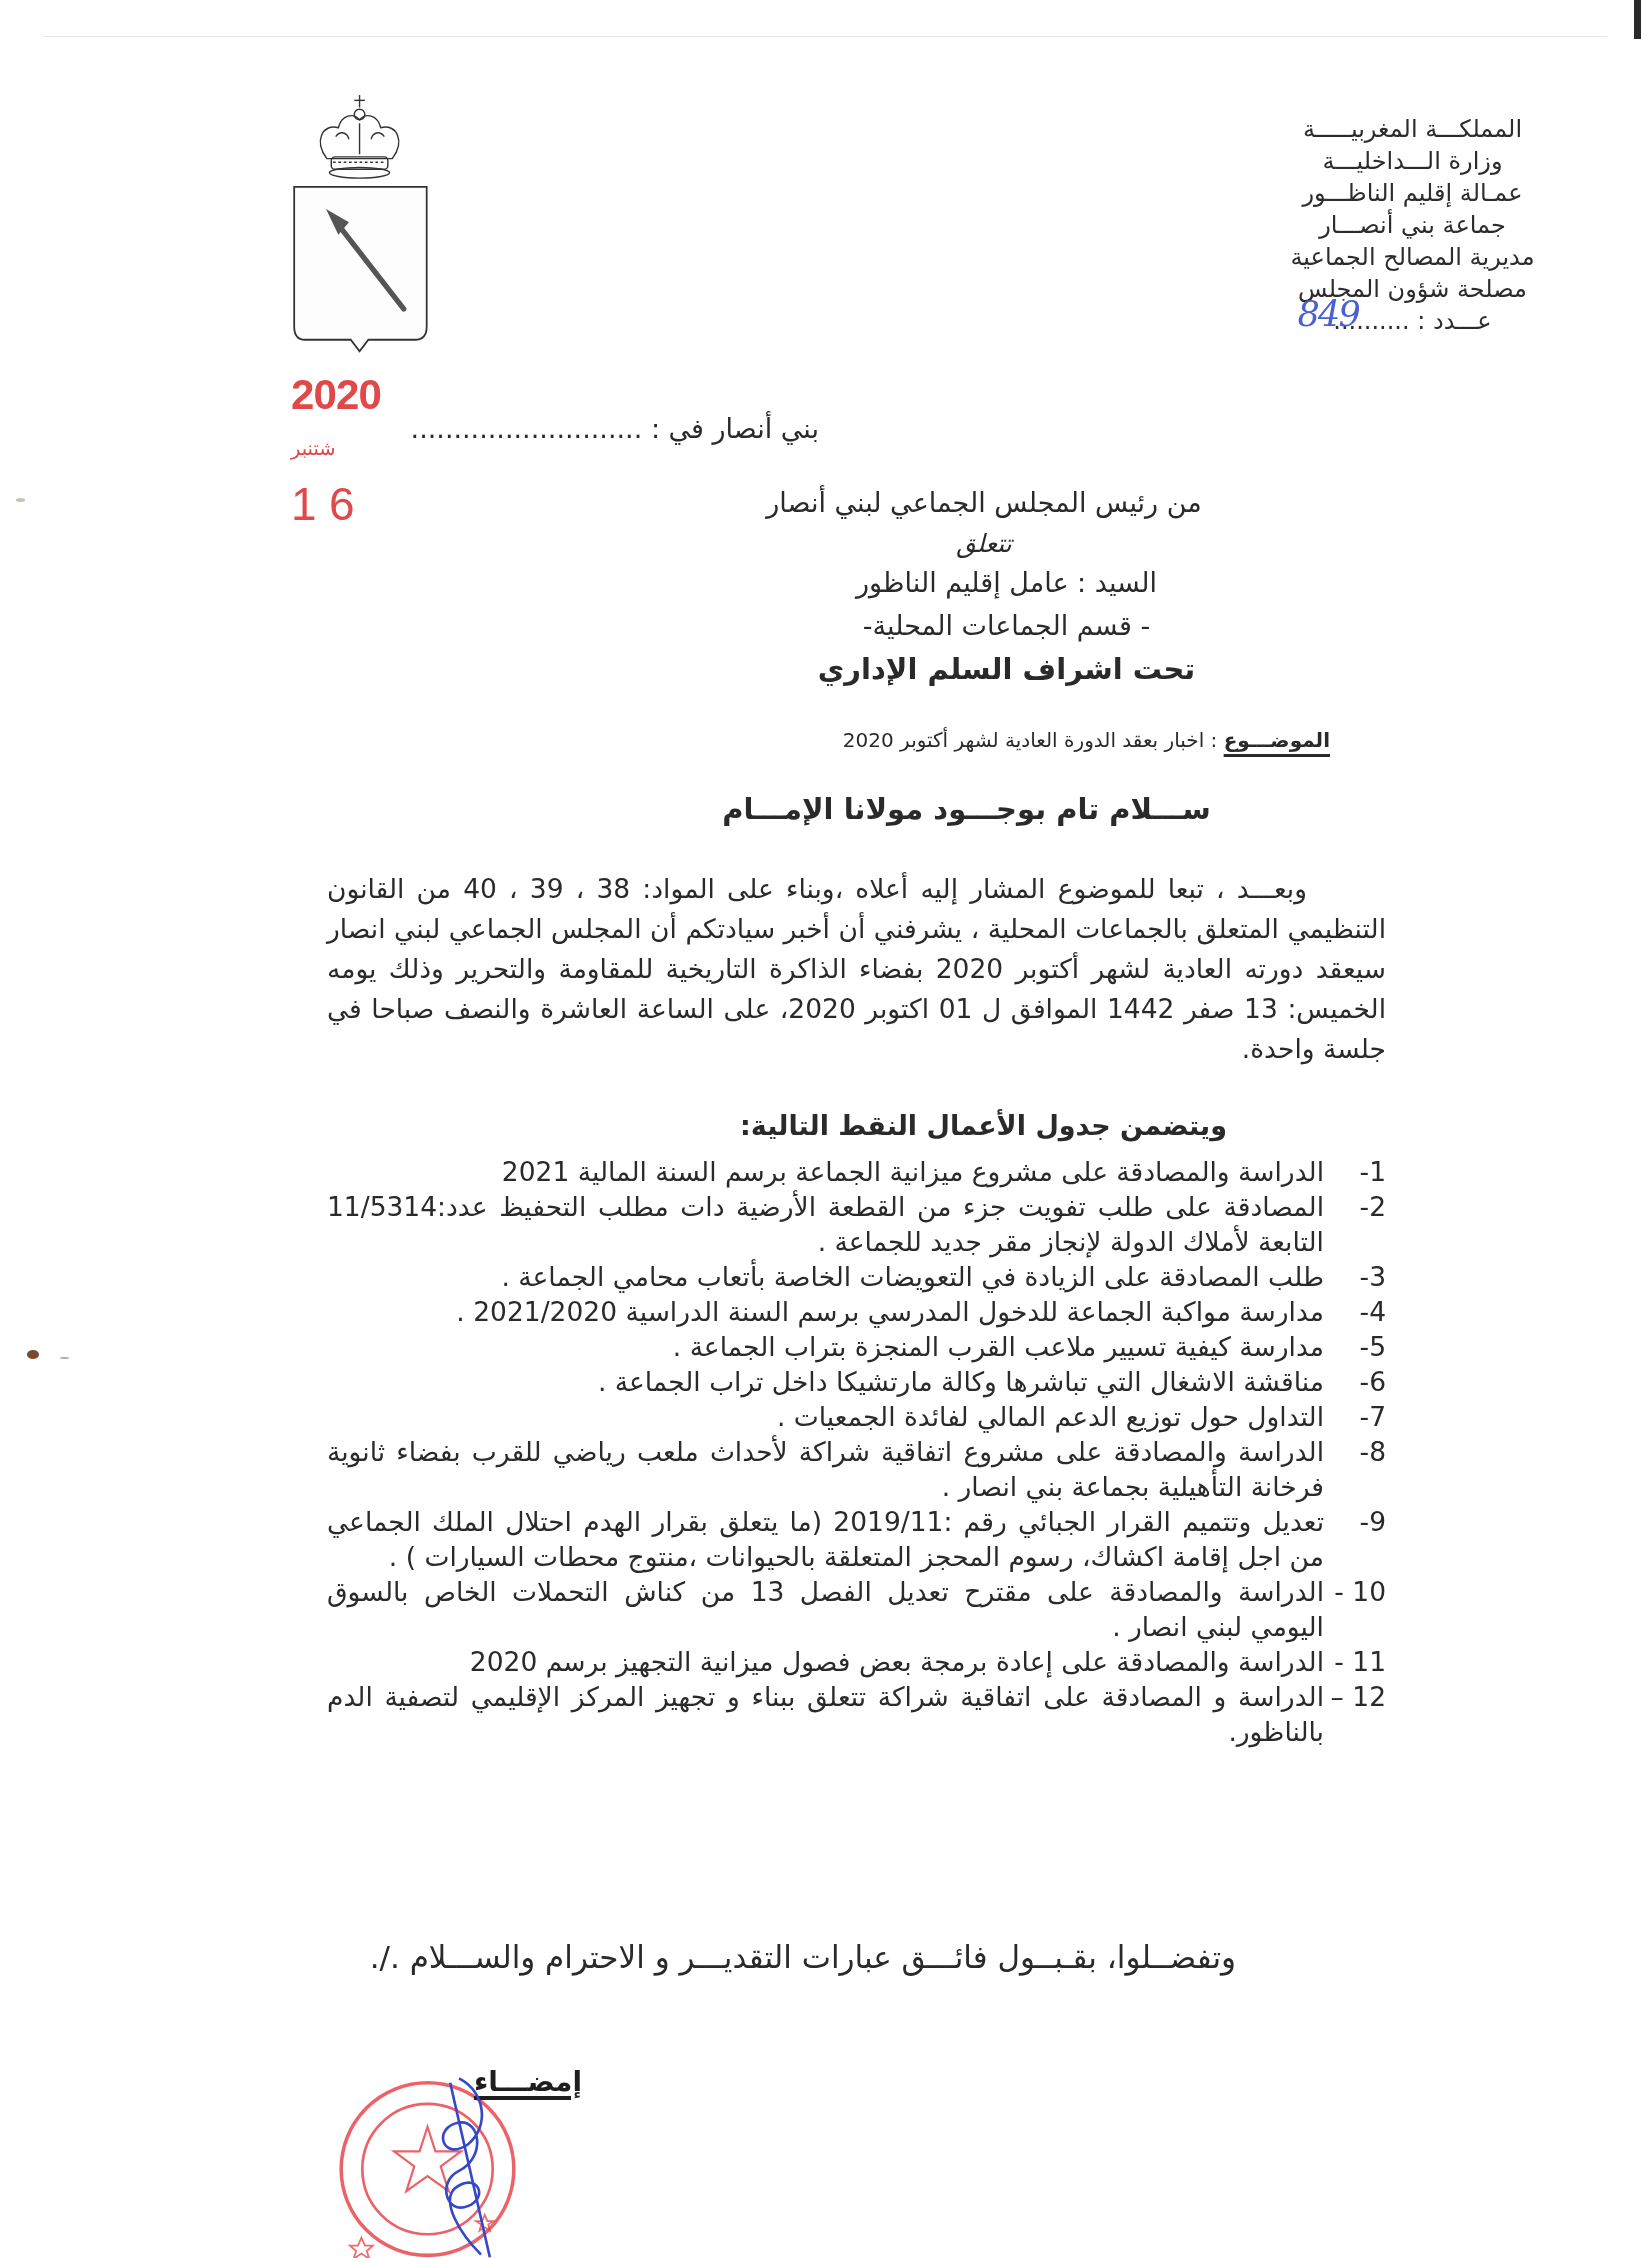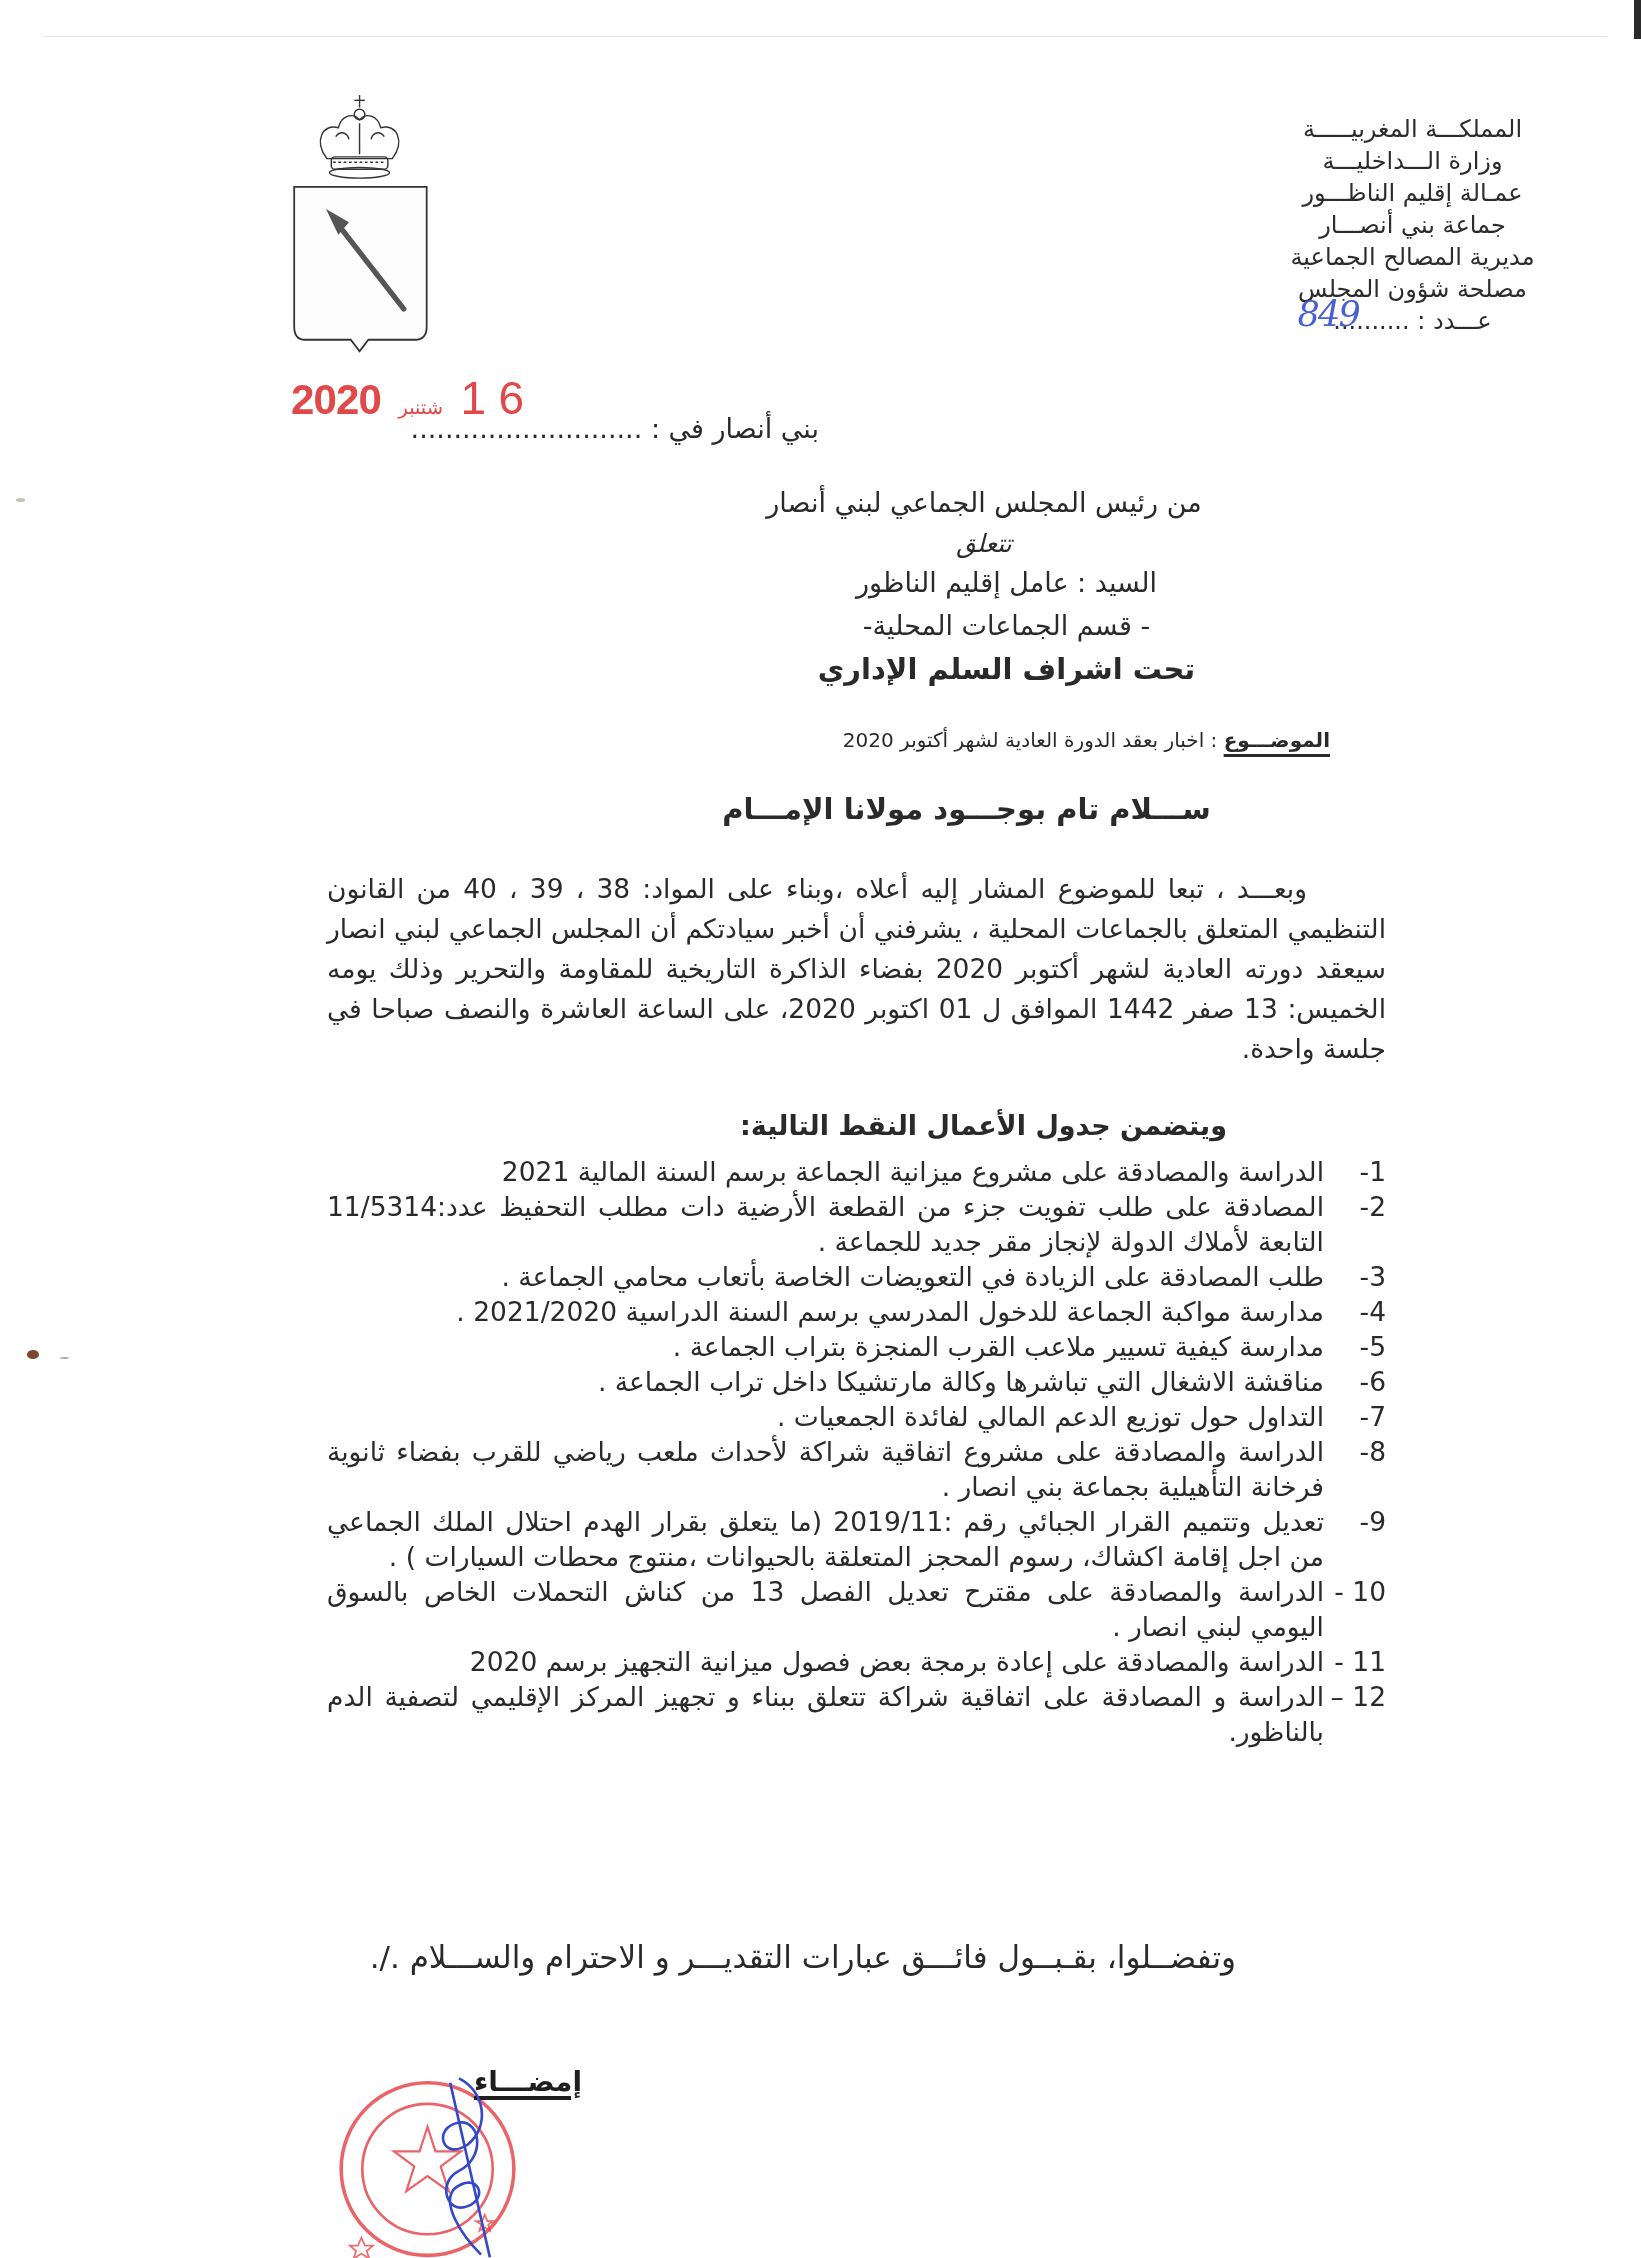--- a/index.html
+++ b/index.html
@@ -15,21 +15,21 @@
   
   .letterhead { right: 97px; top: 113px; width: 265px; text-align: center; font-size: 24px; line-height: 32px; color: #2c2c2c; }
   .letterhead div { white-space: nowrap; }
   .ref-number { position: relative; }
   .ref-handwritten { position: absolute; left: 17.6px; top: -7px; font-family: "DejaVu Serif", serif; font-style: italic; font-size: 35px; color: #4a5fd1; letter-spacing: -1.8px; }
 
   
   .emblem { left: 287px; top: 88px; width: 146px; height: 265px; }
 
   
-  .date-stamp { left: 291px; top: 371px; direction: ltr; color: #e0484a; display: flex; align-items: baseline; gap: 17.6px; font-family: "Liberation Sans", sans-serif; }
+  .date-stamp { left: 291px; top: 371px; direction: ltr; color: #e0484a; display: flex; align-items: baseline; gap: 17.6px; font-family: "Liberation Sans", sans-serif; flex-direction: column; }
   .date-stamp .year { font-size: 42px; font-weight: bold; letter-spacing: -0.9px; }
   .date-stamp .month { font-size: 19.4px; }
   .date-stamp .day { font-size: 46px; letter-spacing: 12.4px; }
 
   .place-line { right: 823px; top: 413px; font-size: 27px; white-space: nowrap; }
 
   .center-block { left: 0; width: 100%; text-align: center; }
   .from-line { top: 487px; font-size: 27px; padding-left: 326px; box-sizing: border-box; }
   .to-word { top: 529px; font-size: 25px; font-style: italic; padding-left: 326px; box-sizing: border-box; }
   .addressee { top: 567px; font-size: 27px; padding-left: 371px; box-sizing: border-box; }

